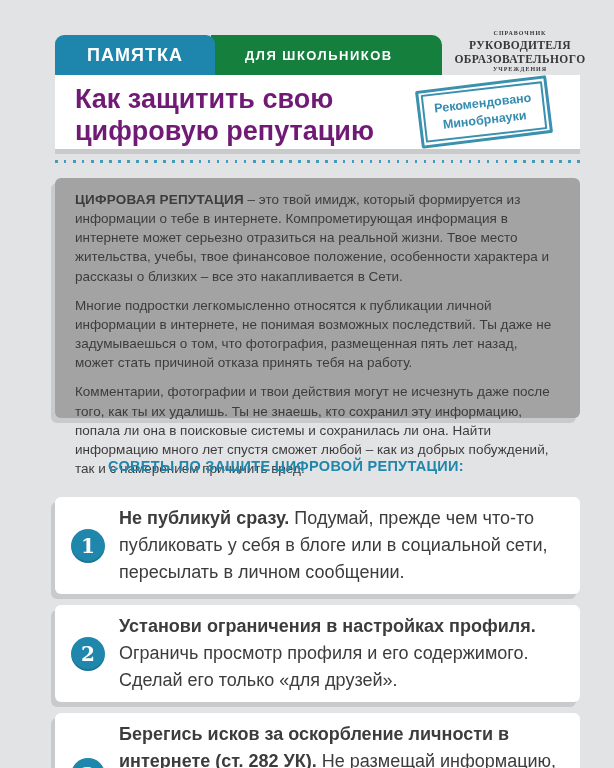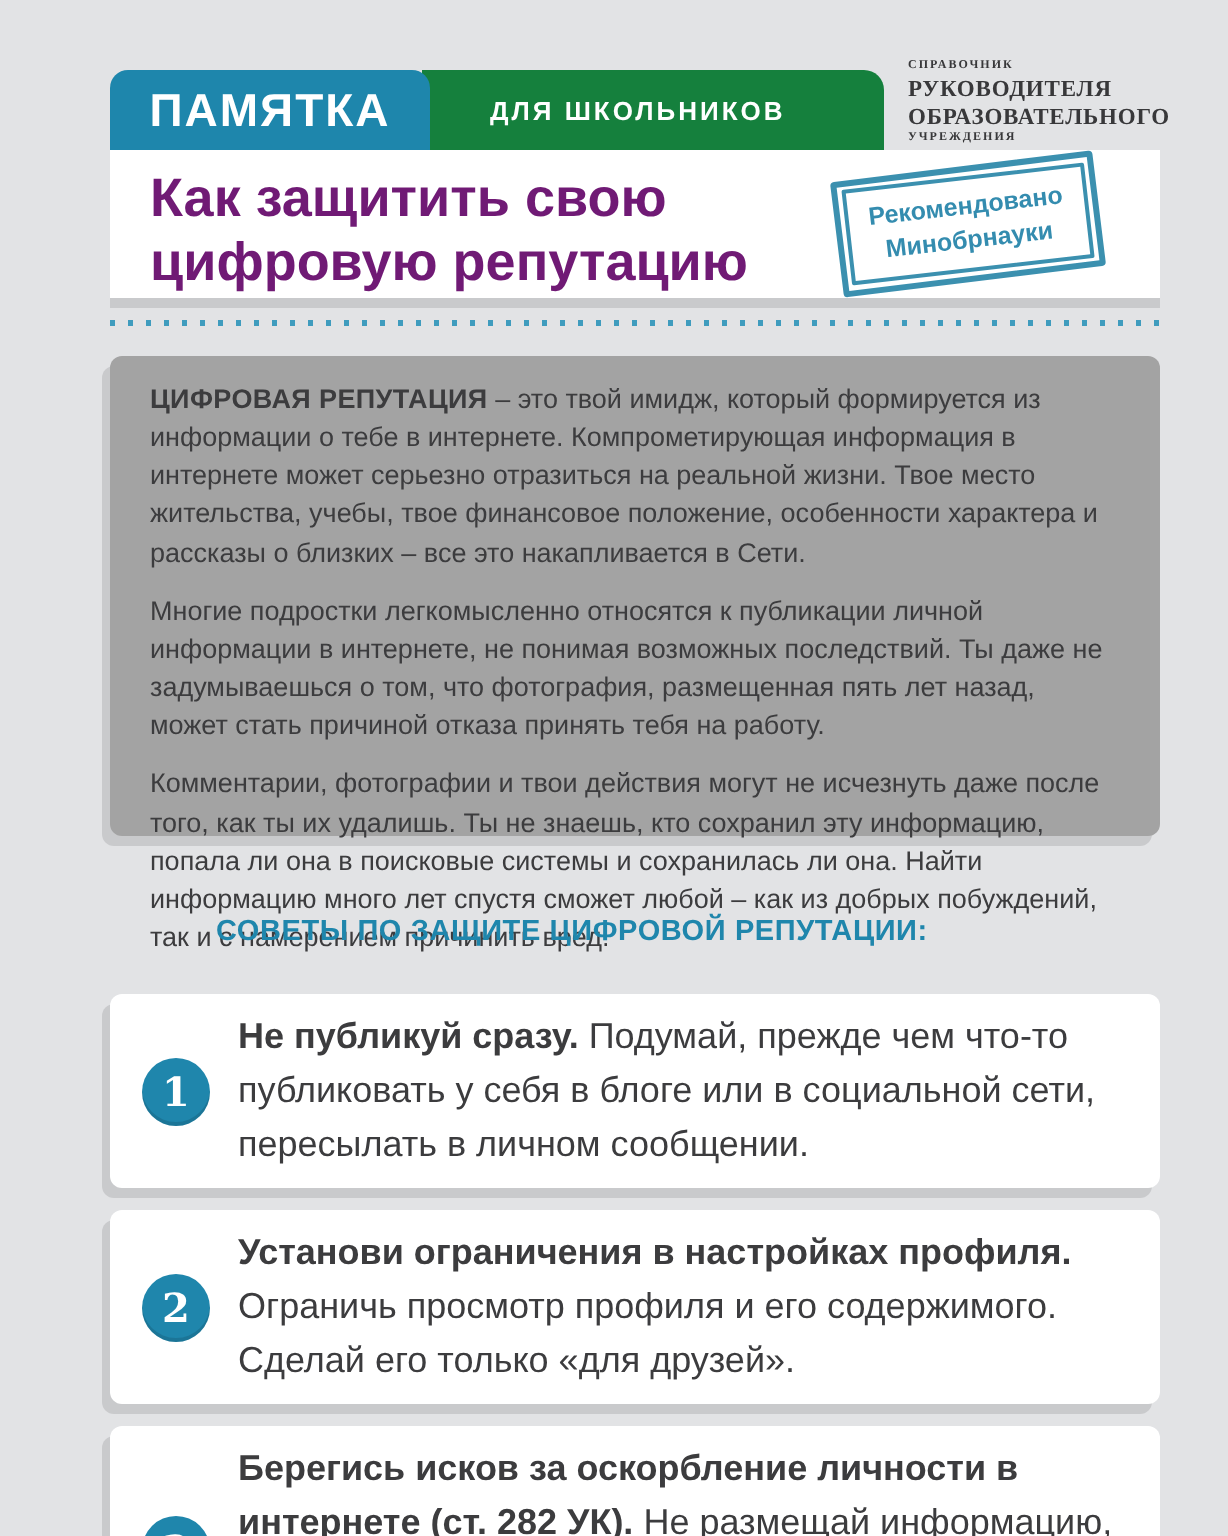--- a/index.html
+++ b/index.html
@@ -12,36 +12,36 @@
   .page{position:relative;width:614px;height:768px;background:#e2e3e5;overflow:hidden;}
 
   
   .tabs{position:absolute;left:55px;top:35px;display:flex;align-items:flex-end;}
   .tab-dark{
     position:relative;z-index:2;
     width:160px;height:40px;
     background:#1e86ac;
     border-radius:9px 9px 0 0;
     display:flex;align-items:center;justify-content:center;
-    color:#ffffff;font-weight:bold;font-size:23px;letter-spacing:1px;
+    color:#ffffff;font-weight:bold;font-size:18px;letter-spacing:1px;
   }
   .tab-light{
     position:relative;z-index:1;
     width:231px;height:40px;margin-left:-4px;
     background:#15803d;
     border-radius:0 10px 0 0;
     display:flex;align-items:center;
     padding-left:34px;box-sizing:border-box;
     color:#ffffff;font-weight:bold;font-size:13px;letter-spacing:1.5px;
   }
 
   
   .logo{
     position:absolute;right:28px;top:30px;width:132px;
-    color:#38383a;
+    text-align:center;color:#38383a;
     font-family:"Liberation Serif", serif;line-height:1.25;
   }
   .logo .tiny{font-size:6px;letter-spacing:1px;font-weight:bold;}
   .logo .big{font-size:11.5px;font-weight:bold;letter-spacing:0.4px;}
   .logo .bullet{font-size:5px;line-height:1;margin-top:1px;}
 
   
   .title-box{
     position:absolute;left:55px;top:75px;width:525px;height:74px;
     background:#ffffff;

